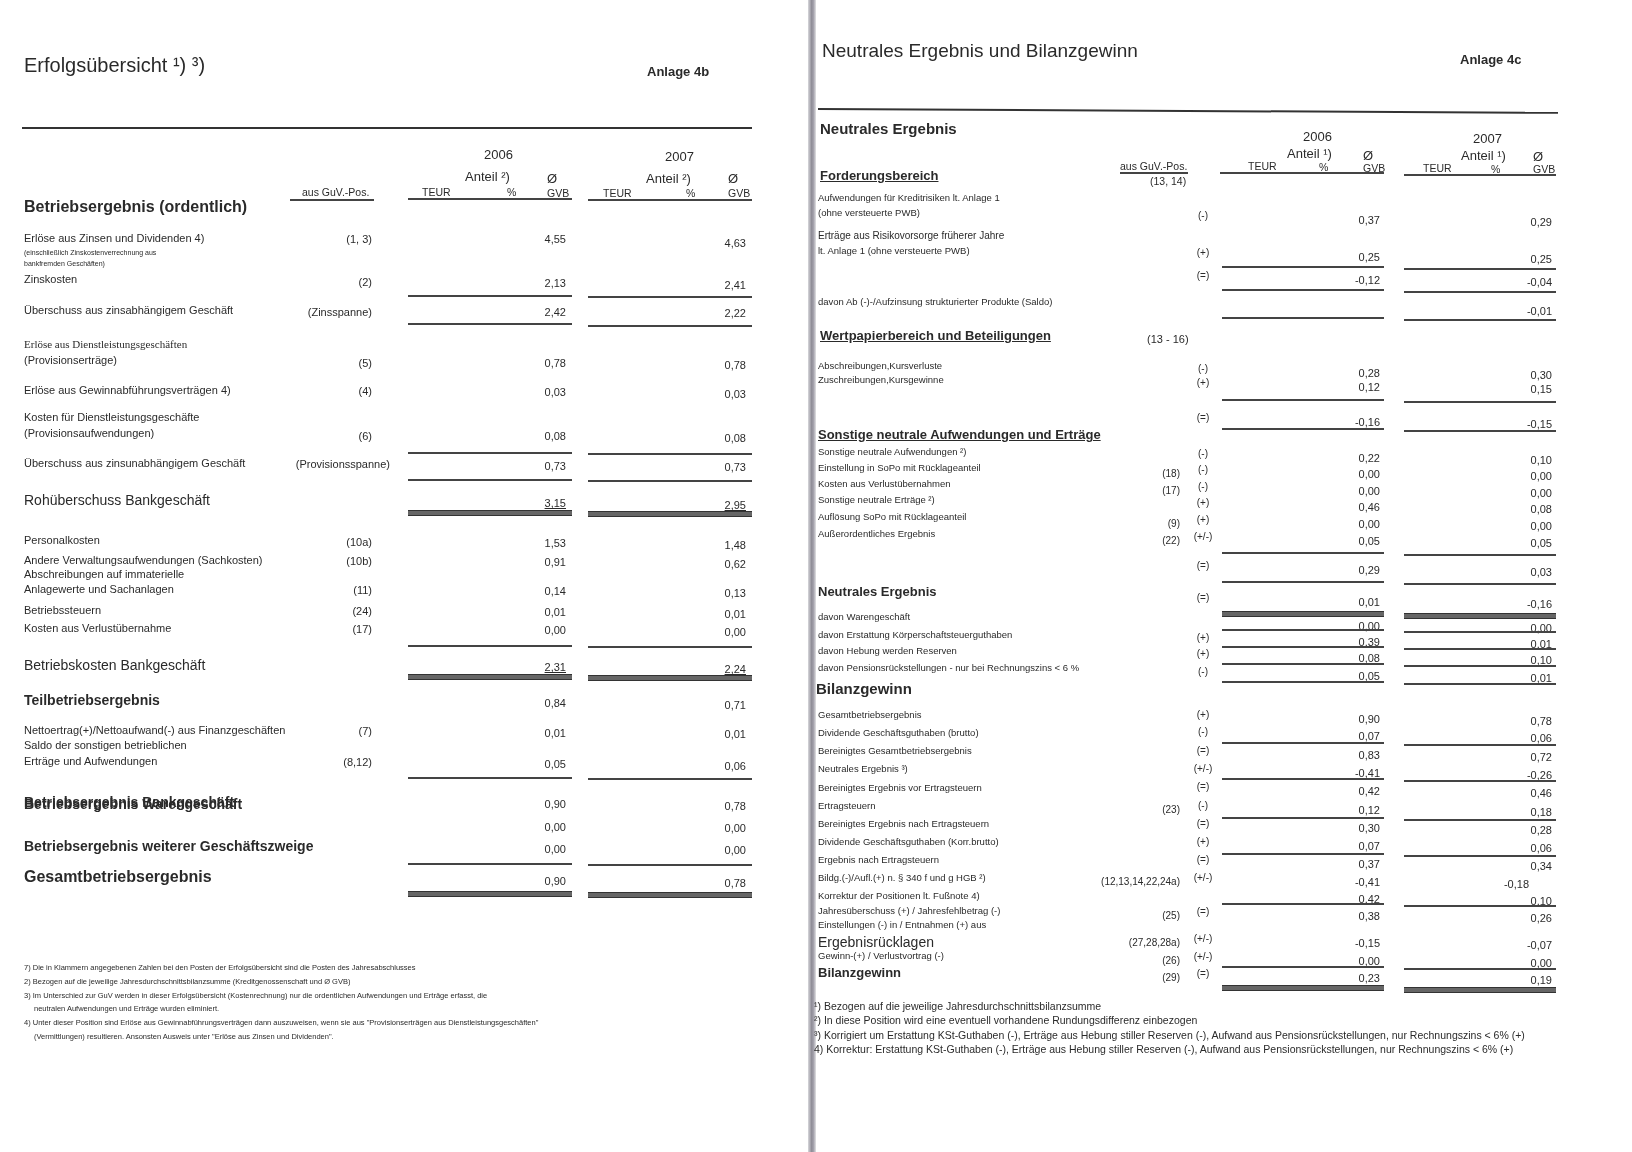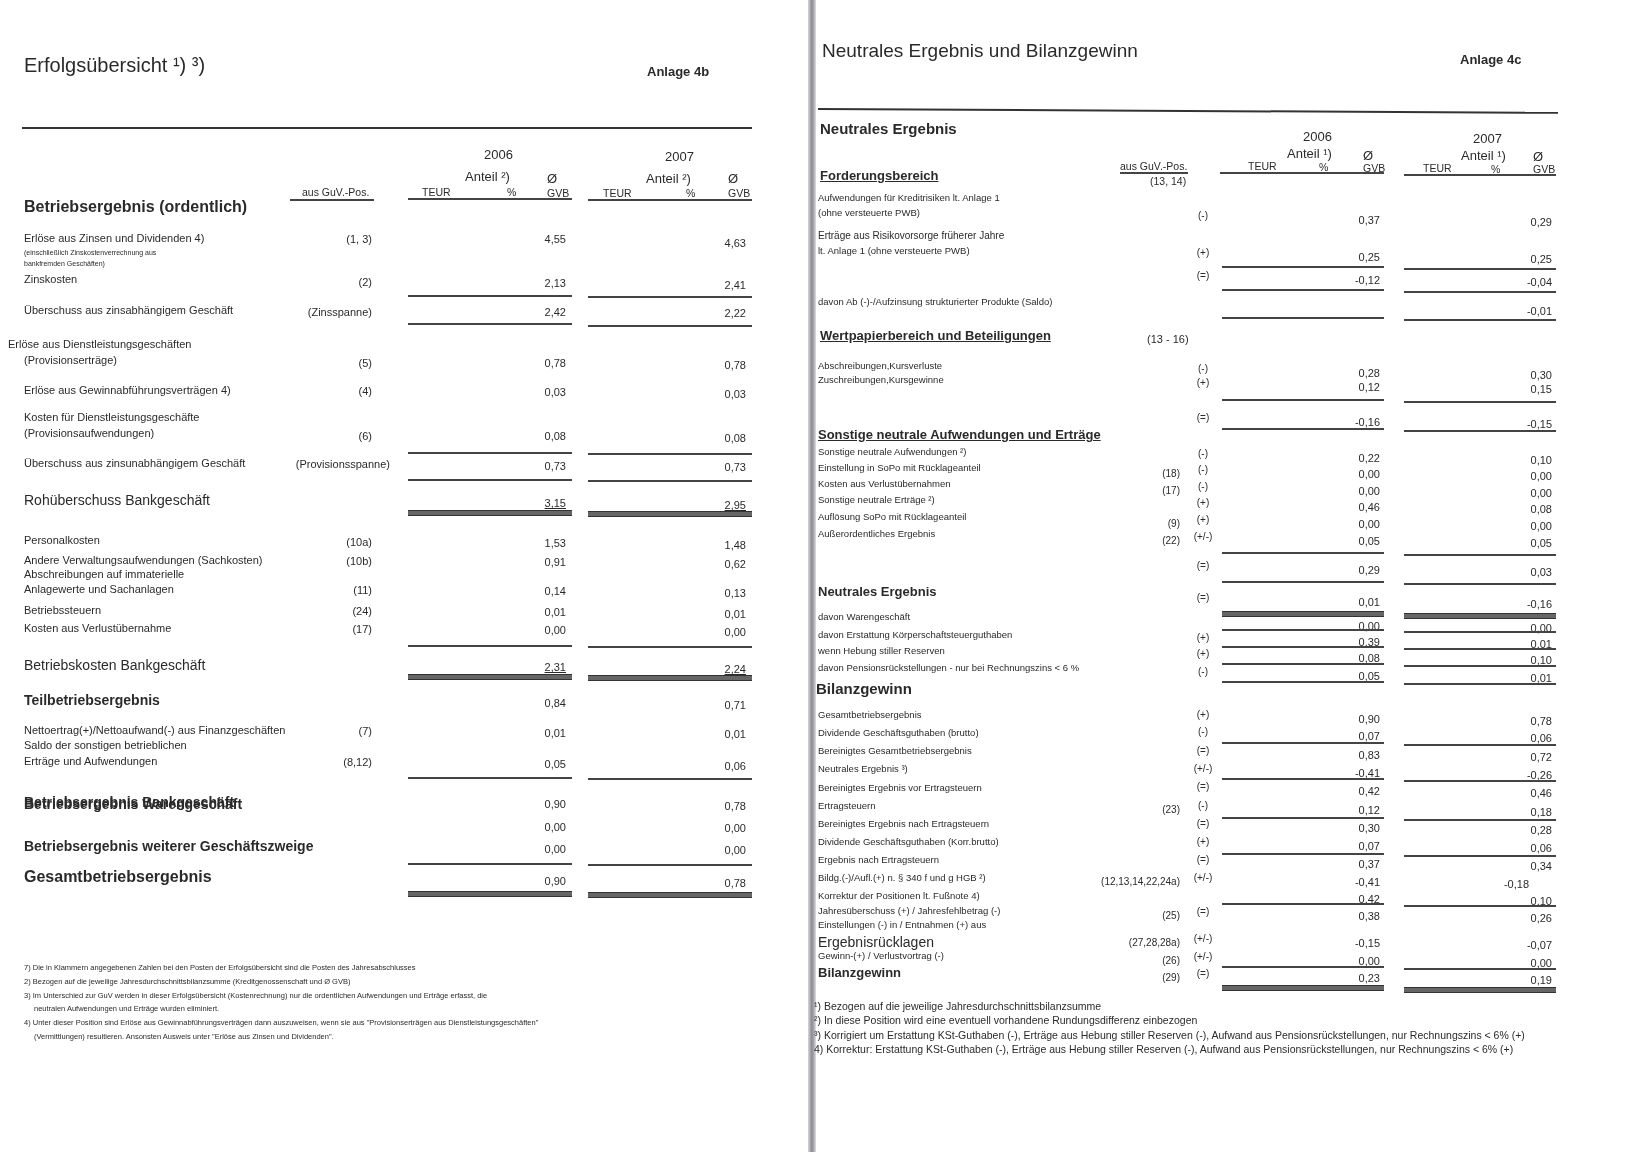--- a/index.html
+++ b/index.html
@@ -74,21 +74,21 @@
   <div class="ul" style="left:588px;top:296px;width:164px;"></div>
   <div>
     <div class="abs lbl" style="left:24px;top:304px;">Überschuss aus zinsabhängigem Geschäft</div>
     <div class="abs pos" style="left:270px;top:306px;width:102px;">(Zinsspanne)</div>
     <div class="abs val" style="left:506px;top:306px;">2,42</div>
     <div class="abs val" style="left:686px;top:307px;">2,22</div>
   </div>
   <div class="ul" style="left:408px;top:323px;width:164px;"></div>
   <div class="ul" style="left:588px;top:325px;width:164px;"></div>
   <div>
-    <div class="abs lbl" style="left:8px;top:338px;">Erlöse aus Dienstleistungsgeschäften</div>
+    <div class="abs lbl" style="left:24px;top:338px;font-family:Liberation Serif, serif;">Erlöse aus Dienstleistungsgeschäften</div>
     <div class="abs lbl" style="left:24px;top:354px;">(Provisionserträge)</div>
     <div class="abs pos" style="left:312px;top:357px;width:60px;">(5)</div>
     <div class="abs val" style="left:506px;top:357px;">0,78</div>
     <div class="abs val" style="left:686px;top:359px;">0,78</div>
   </div>
   <div>
     <div class="abs lbl" style="left:24px;top:384px;">Erlöse aus Gewinnabführungsverträgen  4)</div>
     <div class="abs pos" style="left:312px;top:385px;width:60px;">(4)</div>
     <div class="abs val" style="left:506px;top:386px;">0,03</div>
     <div class="abs val" style="left:686px;top:388px;">0,03</div>
@@ -366,21 +366,21 @@
       </div>
       <div>
         <div class="abs " style="left:-2px;top:629px;font-size:9.5px;">davon Erstattung Körperschaftsteuerguthaben</div>
         <div class="abs " style="left:-2px;top:644px;font-size:9.5px;"></div>
         <div class="abs pos" style="left:250px;top:636px;width:110px;font-size:10px;"></div>
         <div class="abs sign" style="left:368px;top:632px;width:30px;text-align:center;">(+)</div>
         <div class="abs val" style="left:500px;top:636px;">0,39</div>
         <div class="abs val" style="left:672px;top:638px;">0,01</div>
       </div>
       <div>
-        <div class="abs " style="left:-2px;top:645px;font-size:9.5px;">wenn Hebung stiller Reserven</div>
+        <div class="abs " style="left:-2px;top:645px;font-size:9.5px;">davon Hebung werden Reserven</div>
         <div class="abs " style="left:-2px;top:660px;font-size:9.5px;"></div>
         <div class="abs pos" style="left:250px;top:652px;width:110px;font-size:10px;"></div>
         <div class="abs sign" style="left:368px;top:648px;width:30px;text-align:center;">(+)</div>
         <div class="abs val" style="left:500px;top:652px;">0,08</div>
         <div class="abs val" style="left:672px;top:654px;">0,10</div>
       </div>
       <div>
         <div class="abs " style="left:-2px;top:662px;font-size:9.5px;">davon Pensionsrückstellungen - nur bei Rechnungszins &lt; 6 %</div>
         <div class="abs " style="left:-2px;top:677px;font-size:9.5px;"></div>
         <div class="abs pos" style="left:250px;top:670px;width:110px;font-size:10px;"></div>

